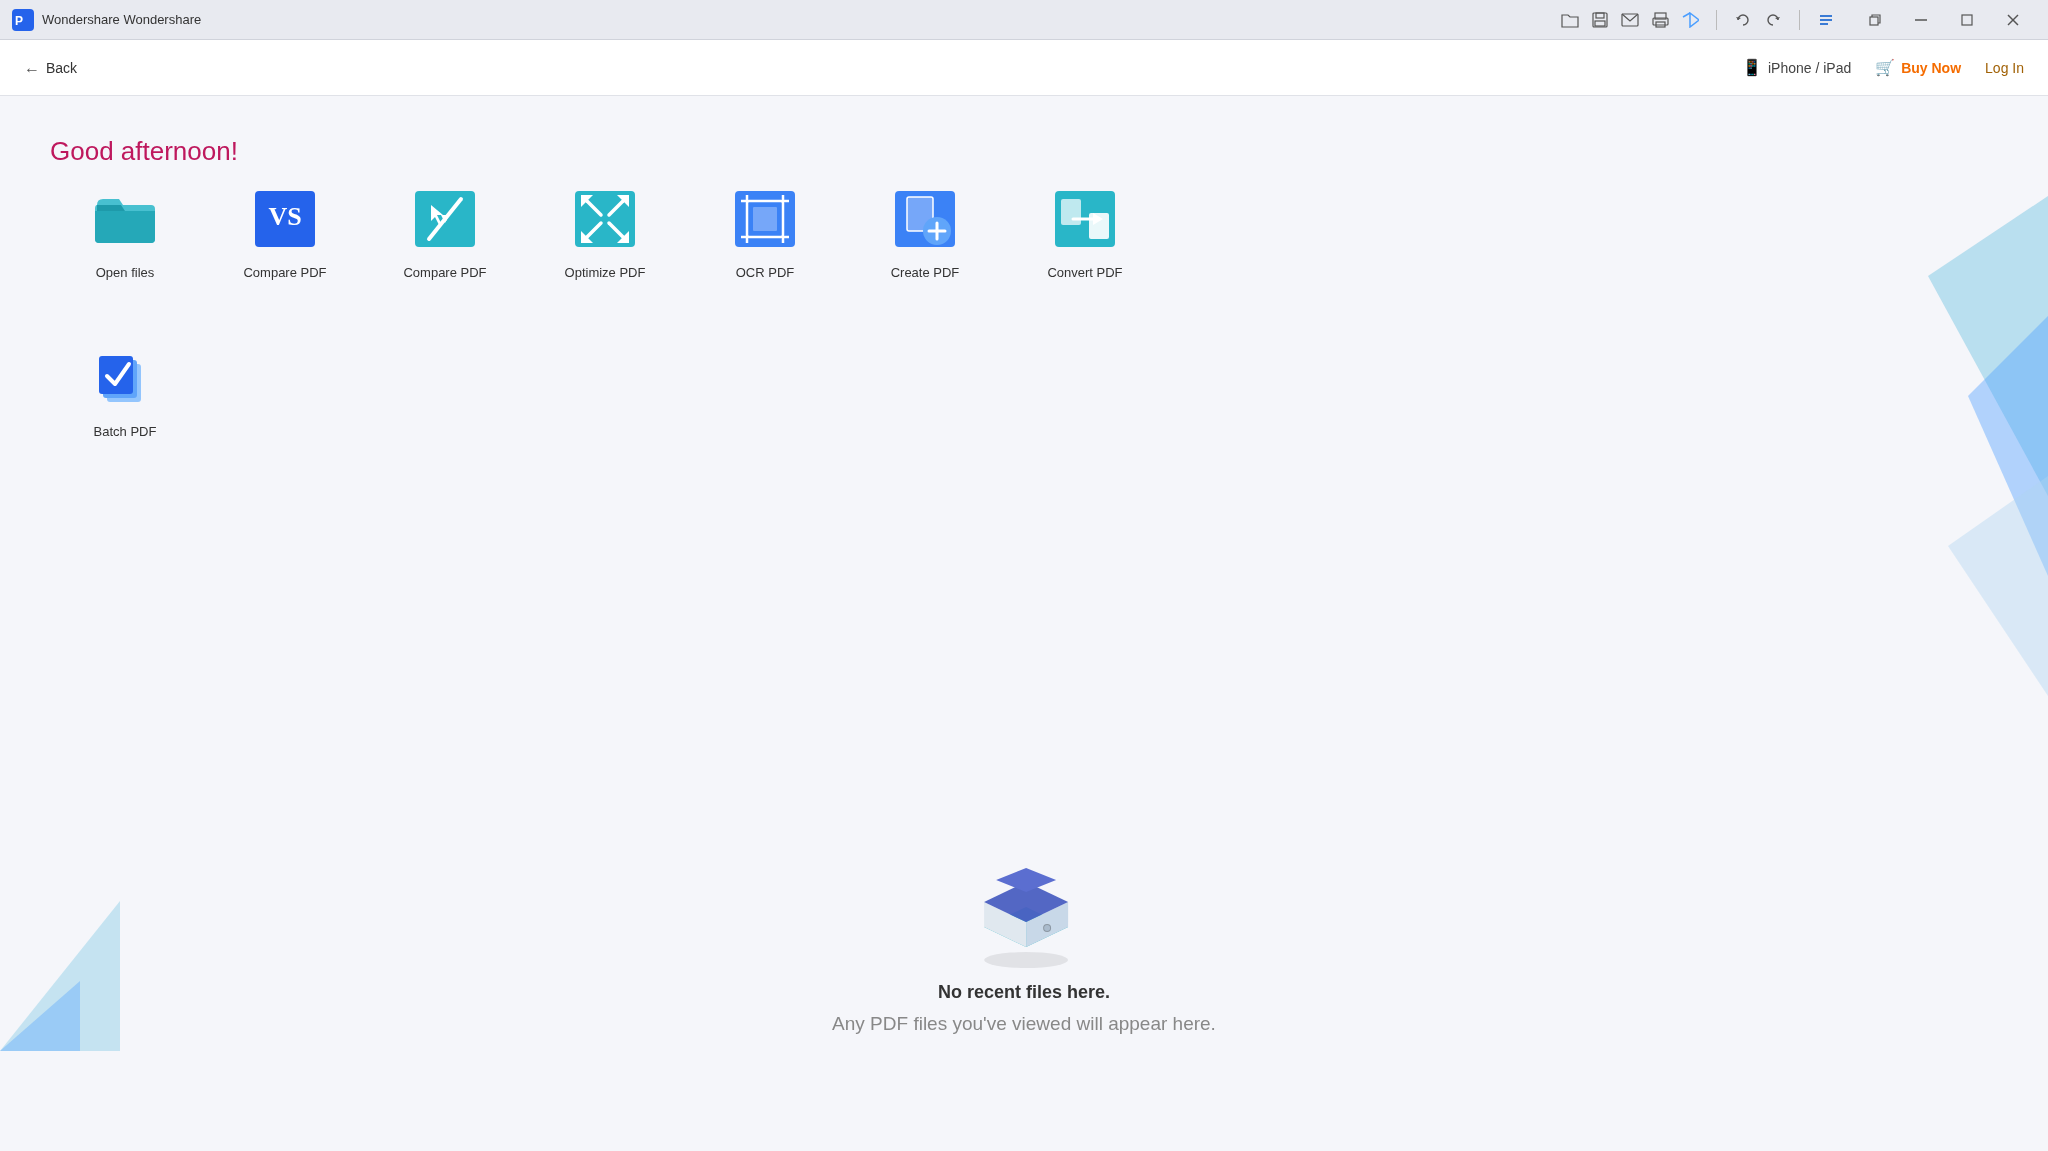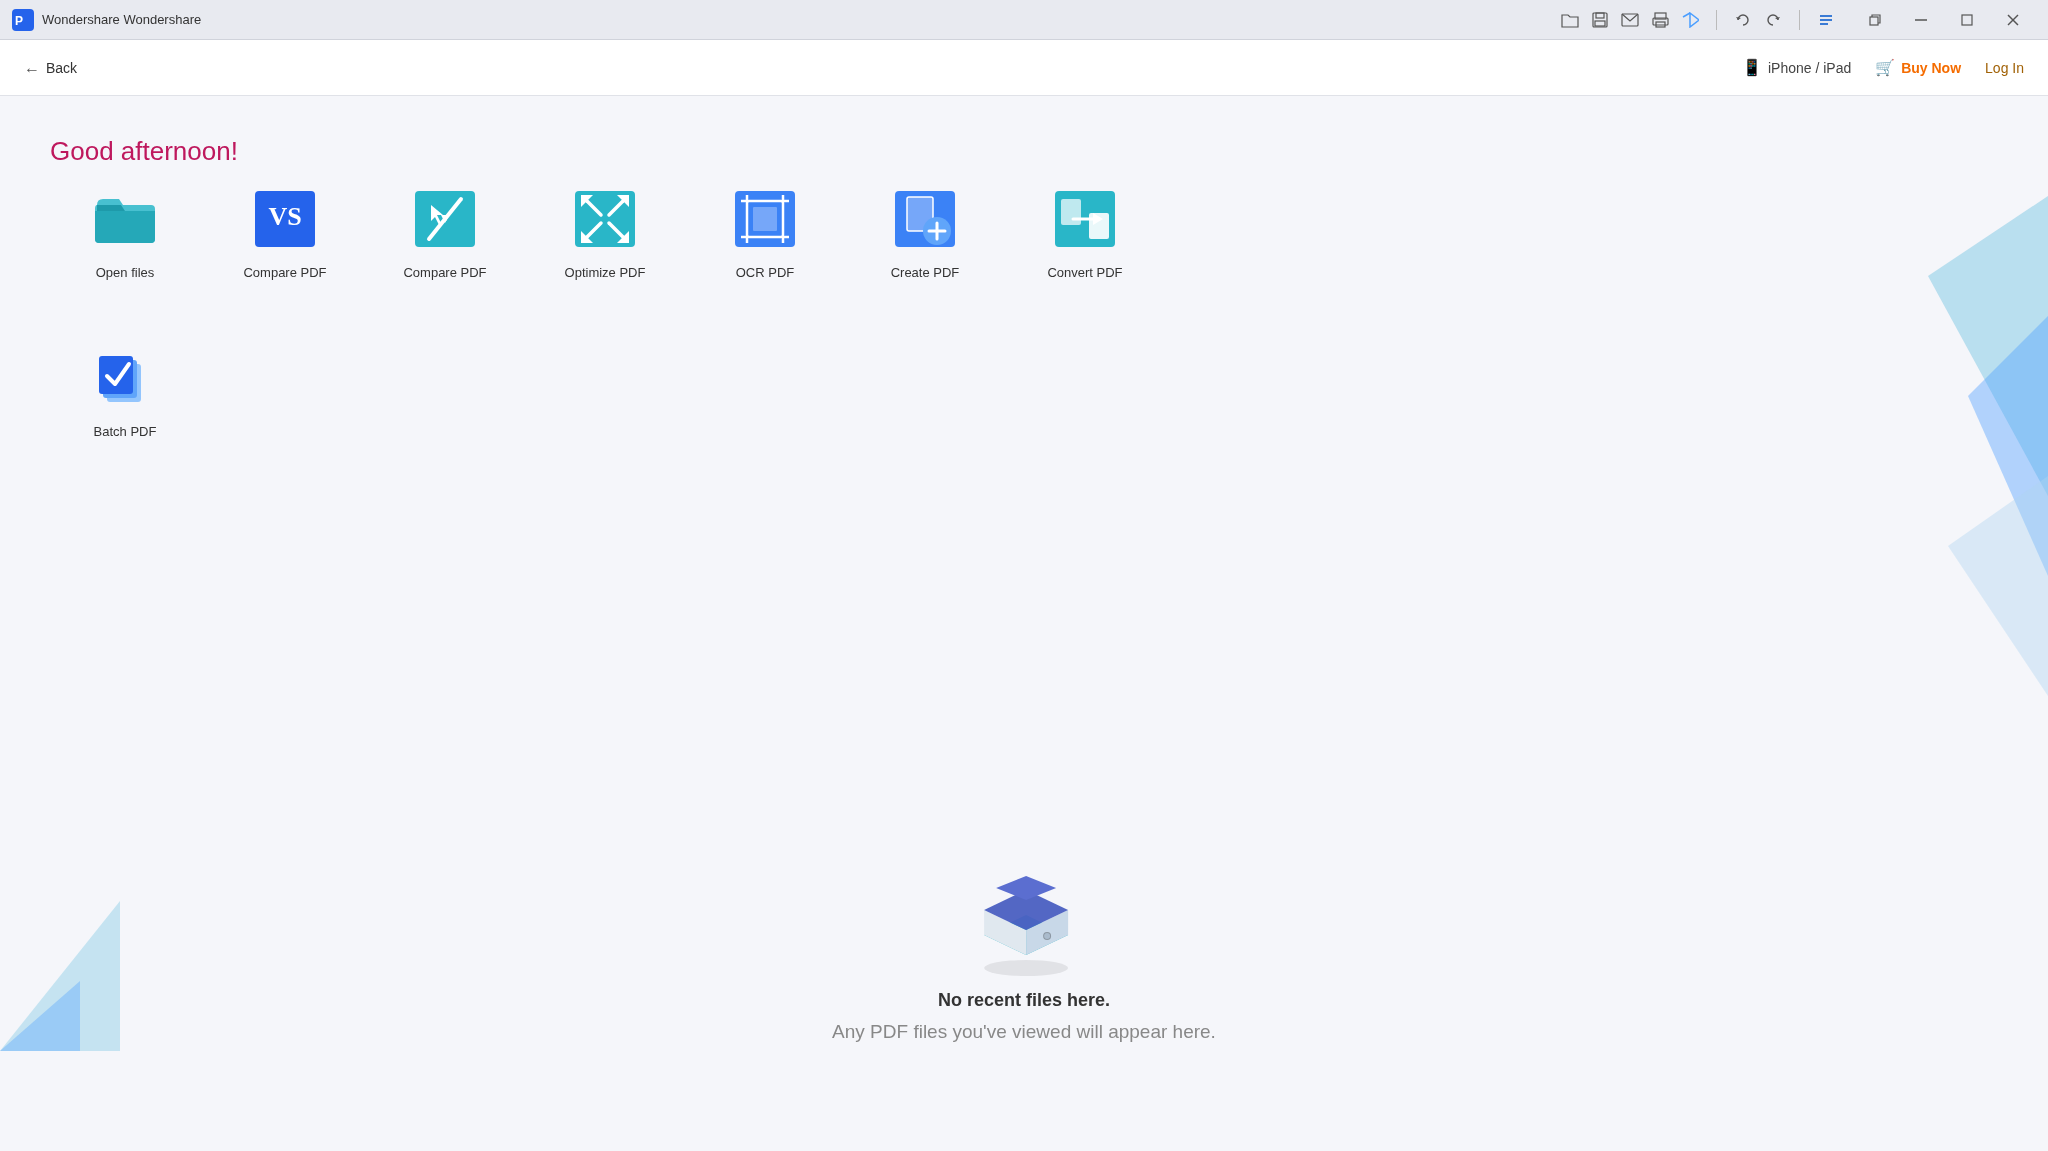--- a/index.html
+++ b/index.html
@@ -173,21 +173,21 @@
     }
     .tool-label {
       font-size: 13px;
       color: #333;
       font-weight: 400;
     }
 
     
     .empty-state {
       position: absolute;
-      bottom: 108px;
+      bottom: 116px;
       left: 50%;
       transform: translateX(-50%);
       display: flex;
       flex-direction: column;
       align-items: center;
       gap: 10px;
     }
     .empty-title {
       font-size: 18px;
       font-weight: 600;

